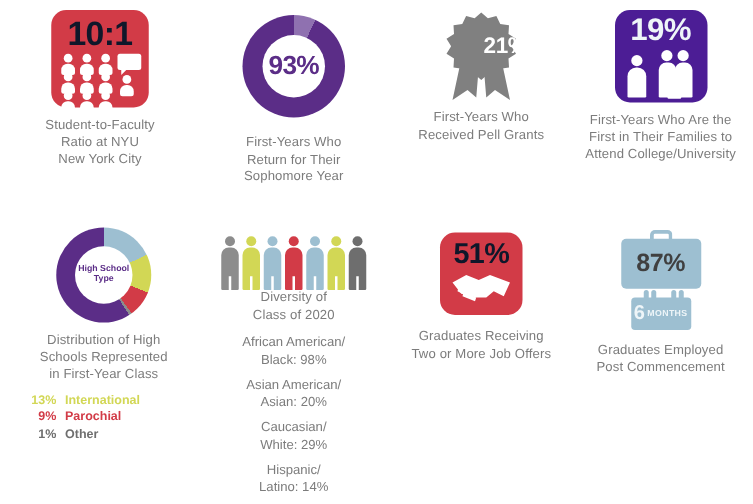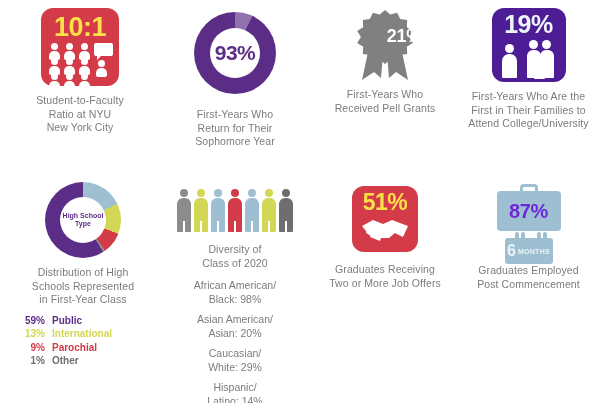--- a/index.html
+++ b/index.html
@@ -32,21 +32,21 @@
   
   .tile {
     border-radius: 12px;
     display: flex;
     flex-direction: column;
     align-items: center;
     justify-content: flex-start;
     position: relative;
   }
   .tile-pct {
-    color: #fde047;
+    color: #0f172a;
     font-weight: bold;
     letter-spacing: -0.5px;
     line-height: 1;
   }
 
   
   #ratio-tile { width: 78px; height: 78px; padding-top: 6px; }
   #ratio-tile .tile-pct { font-size: 27px; }
   .people-grid { position: relative; width: 74px; height: 44px; margin-top: 2px; }
   .mini { position: absolute; }
@@ -120,21 +120,21 @@
   .case-wrap { position: relative; width: 76px; height: 80px; }
   .case-handle {
     position: absolute; left: 29px; top: 0; width: 18px; height: 8px;
     border: 3px solid #9dbfd1; border-bottom: none; border-radius: 4px 4px 0 0;
   }
   .case-body {
     position: absolute; left: 6px; top: 7px; width: 64px; height: 40px;
     background: #9dbfd1; border-radius: 4px;
     display: flex; align-items: center; justify-content: center;
   }
-  .case-pct { color: #6d28d9; font-weight: bold; font-size: 20px; letter-spacing: -0.3px; }
+  .case-pct { color: #404040; font-weight: bold; font-size: 20px; letter-spacing: -0.3px; }
   .cal-body {
     position: absolute; left: 14px; top: 54px; width: 48px; height: 26px;
     background: #9dbfd1; border-radius: 3px;
     display: flex; align-items: center; justify-content: center; gap: 2px;
   }
   .cal-ring { position: absolute; top: 48px; width: 4px; height: 9px; background: #9dbfd1; border-radius: 2px; }
   .cal-num { color: #eef5f8; font-weight: bold; font-size: 16px; line-height: 1; }
   .cal-unit { color: #eef5f8; font-weight: bold; font-size: 7px; letter-spacing: 0.3px; }
 </style>
 </head>
@@ -256,24 +256,20 @@
             #5b2d87 147.6deg 360deg);">
       <div class="donut-hole">
         <span id="hs-center-label">High School
 Type</span>
       </div>
     </div>
     <div class="caption" style="margin-top:8px;text-align:center;">Distribution of High
 Schools Represented
 in First-Year Class</div>
     <div class="legend">
-      <div class="legend-row" style="color:#5b2d87;">
-        <span class="legend-pct">59%</span>
-        <span class="legend-label">Public</span>
-      </div>
       <div class="legend-row" style="color:#d2d755;">
         <span class="legend-pct">13%</span>
         <span class="legend-label">International</span>
       </div>
       <div class="legend-row" style="color:#d23b47;">
         <span class="legend-pct">9%</span>
         <span class="legend-label">Parochial</span>
       </div>
       <div class="legend-row" style="color:#6e6e6e;">
         <span class="legend-pct">1%</span>
@@ -306,21 +302,21 @@
       </div>
       <div class="person">
         <div class="head" style="background:#d2d755;"></div>
           <div class="body" style="background:#d2d755;"></div>
       </div>
       <div class="person">
         <div class="head" style="background:#6e6e6e;"></div>
           <div class="body" style="background:#6e6e6e;"></div>
       </div>
     </div>
-    <div class="caption" style="margin-top:11px;">Diversity of
+    <div class="caption" style="">Diversity of
 Class of 2020</div>
     <div class="div-list">
       <div class="div-item">African American/
 Black: 98%</div>
       <div class="div-item">Asian American/
 Asian: 20%</div>
       <div class="div-item">Caucasian/
 White: 29%</div>
       <div class="div-item">Hispanic/
 Latino: 14%</div>
@@ -349,17 +345,17 @@
       </div>
       <div class="cal-ring" style="left:24px;"></div>
       <div class="cal-ring" style="left:30px;"></div>
       <div class="cal-ring" style="left:46px;"></div>
       <div class="cal-ring" style="left:52px;"></div>
       <div class="cal-body">
         <span class="cal-num">6</span>
         <span class="cal-unit">MONTHS</span>
       </div>
     </div>
-    <div class="caption" style="">Graduates Employed
+    <div class="caption" style="margin-top:10px;">Graduates Employed
 Post Commencement</div>
   </div>
 
 </div>
 
 </body></html>

